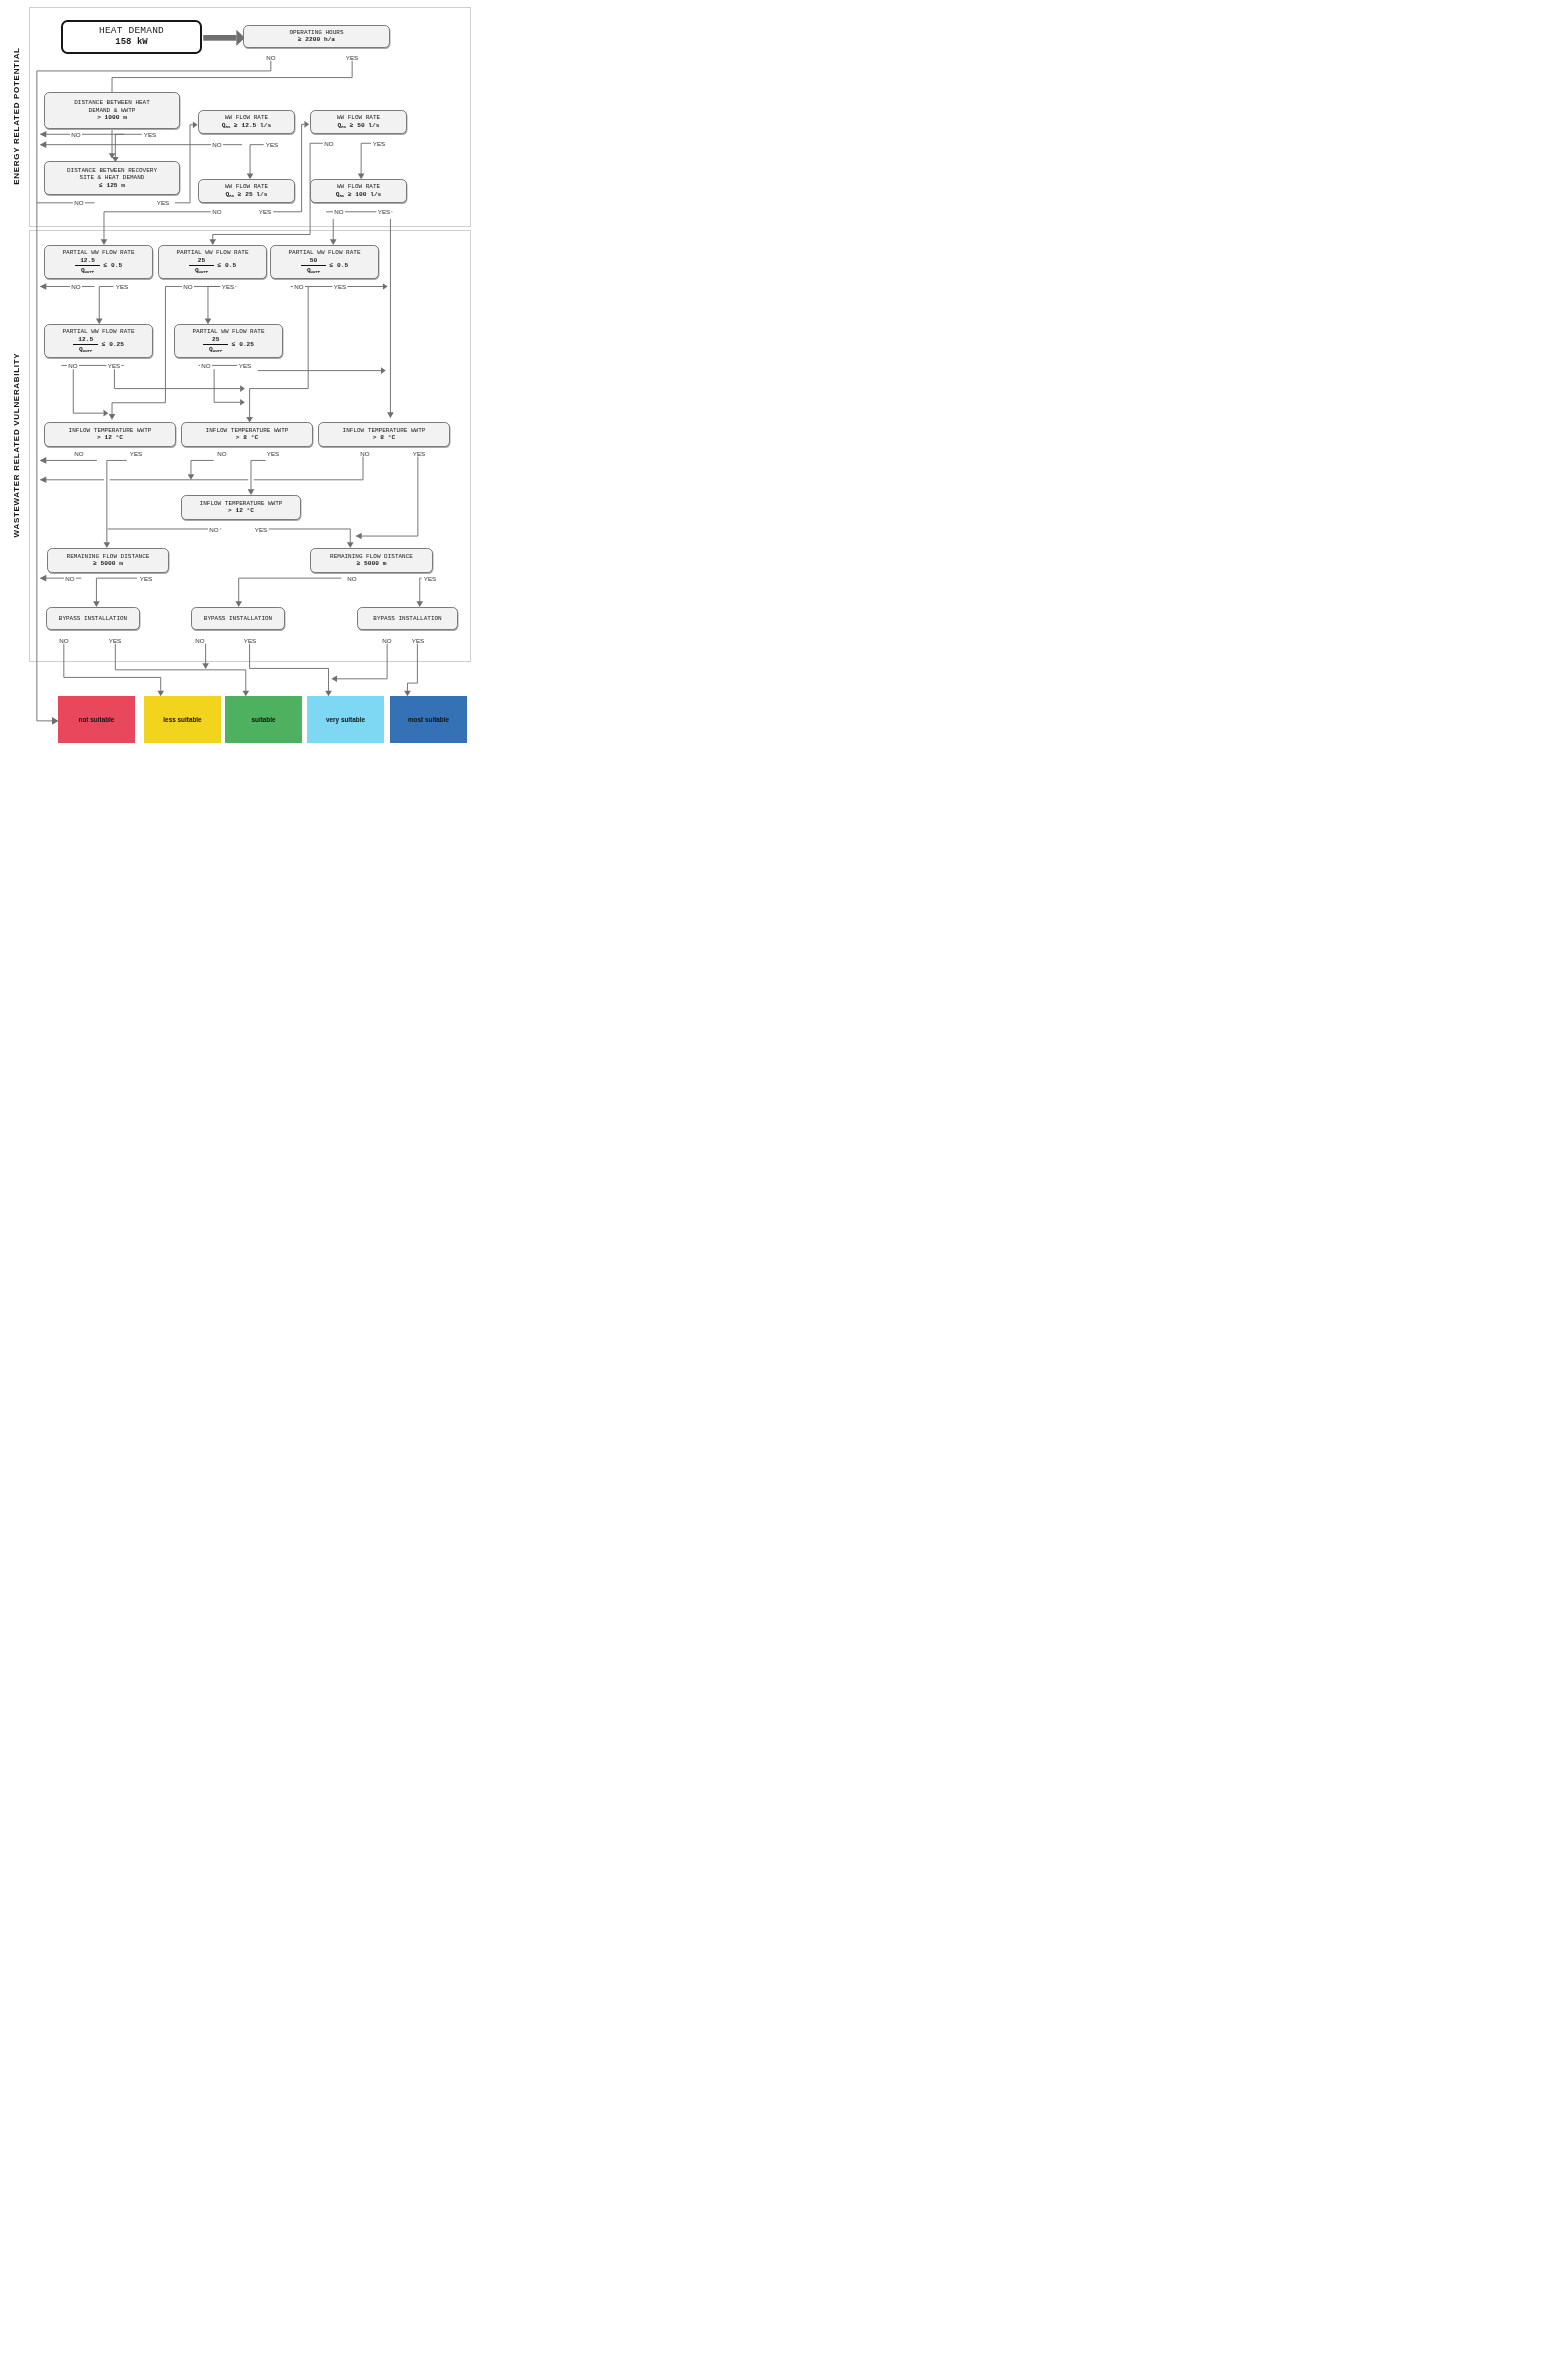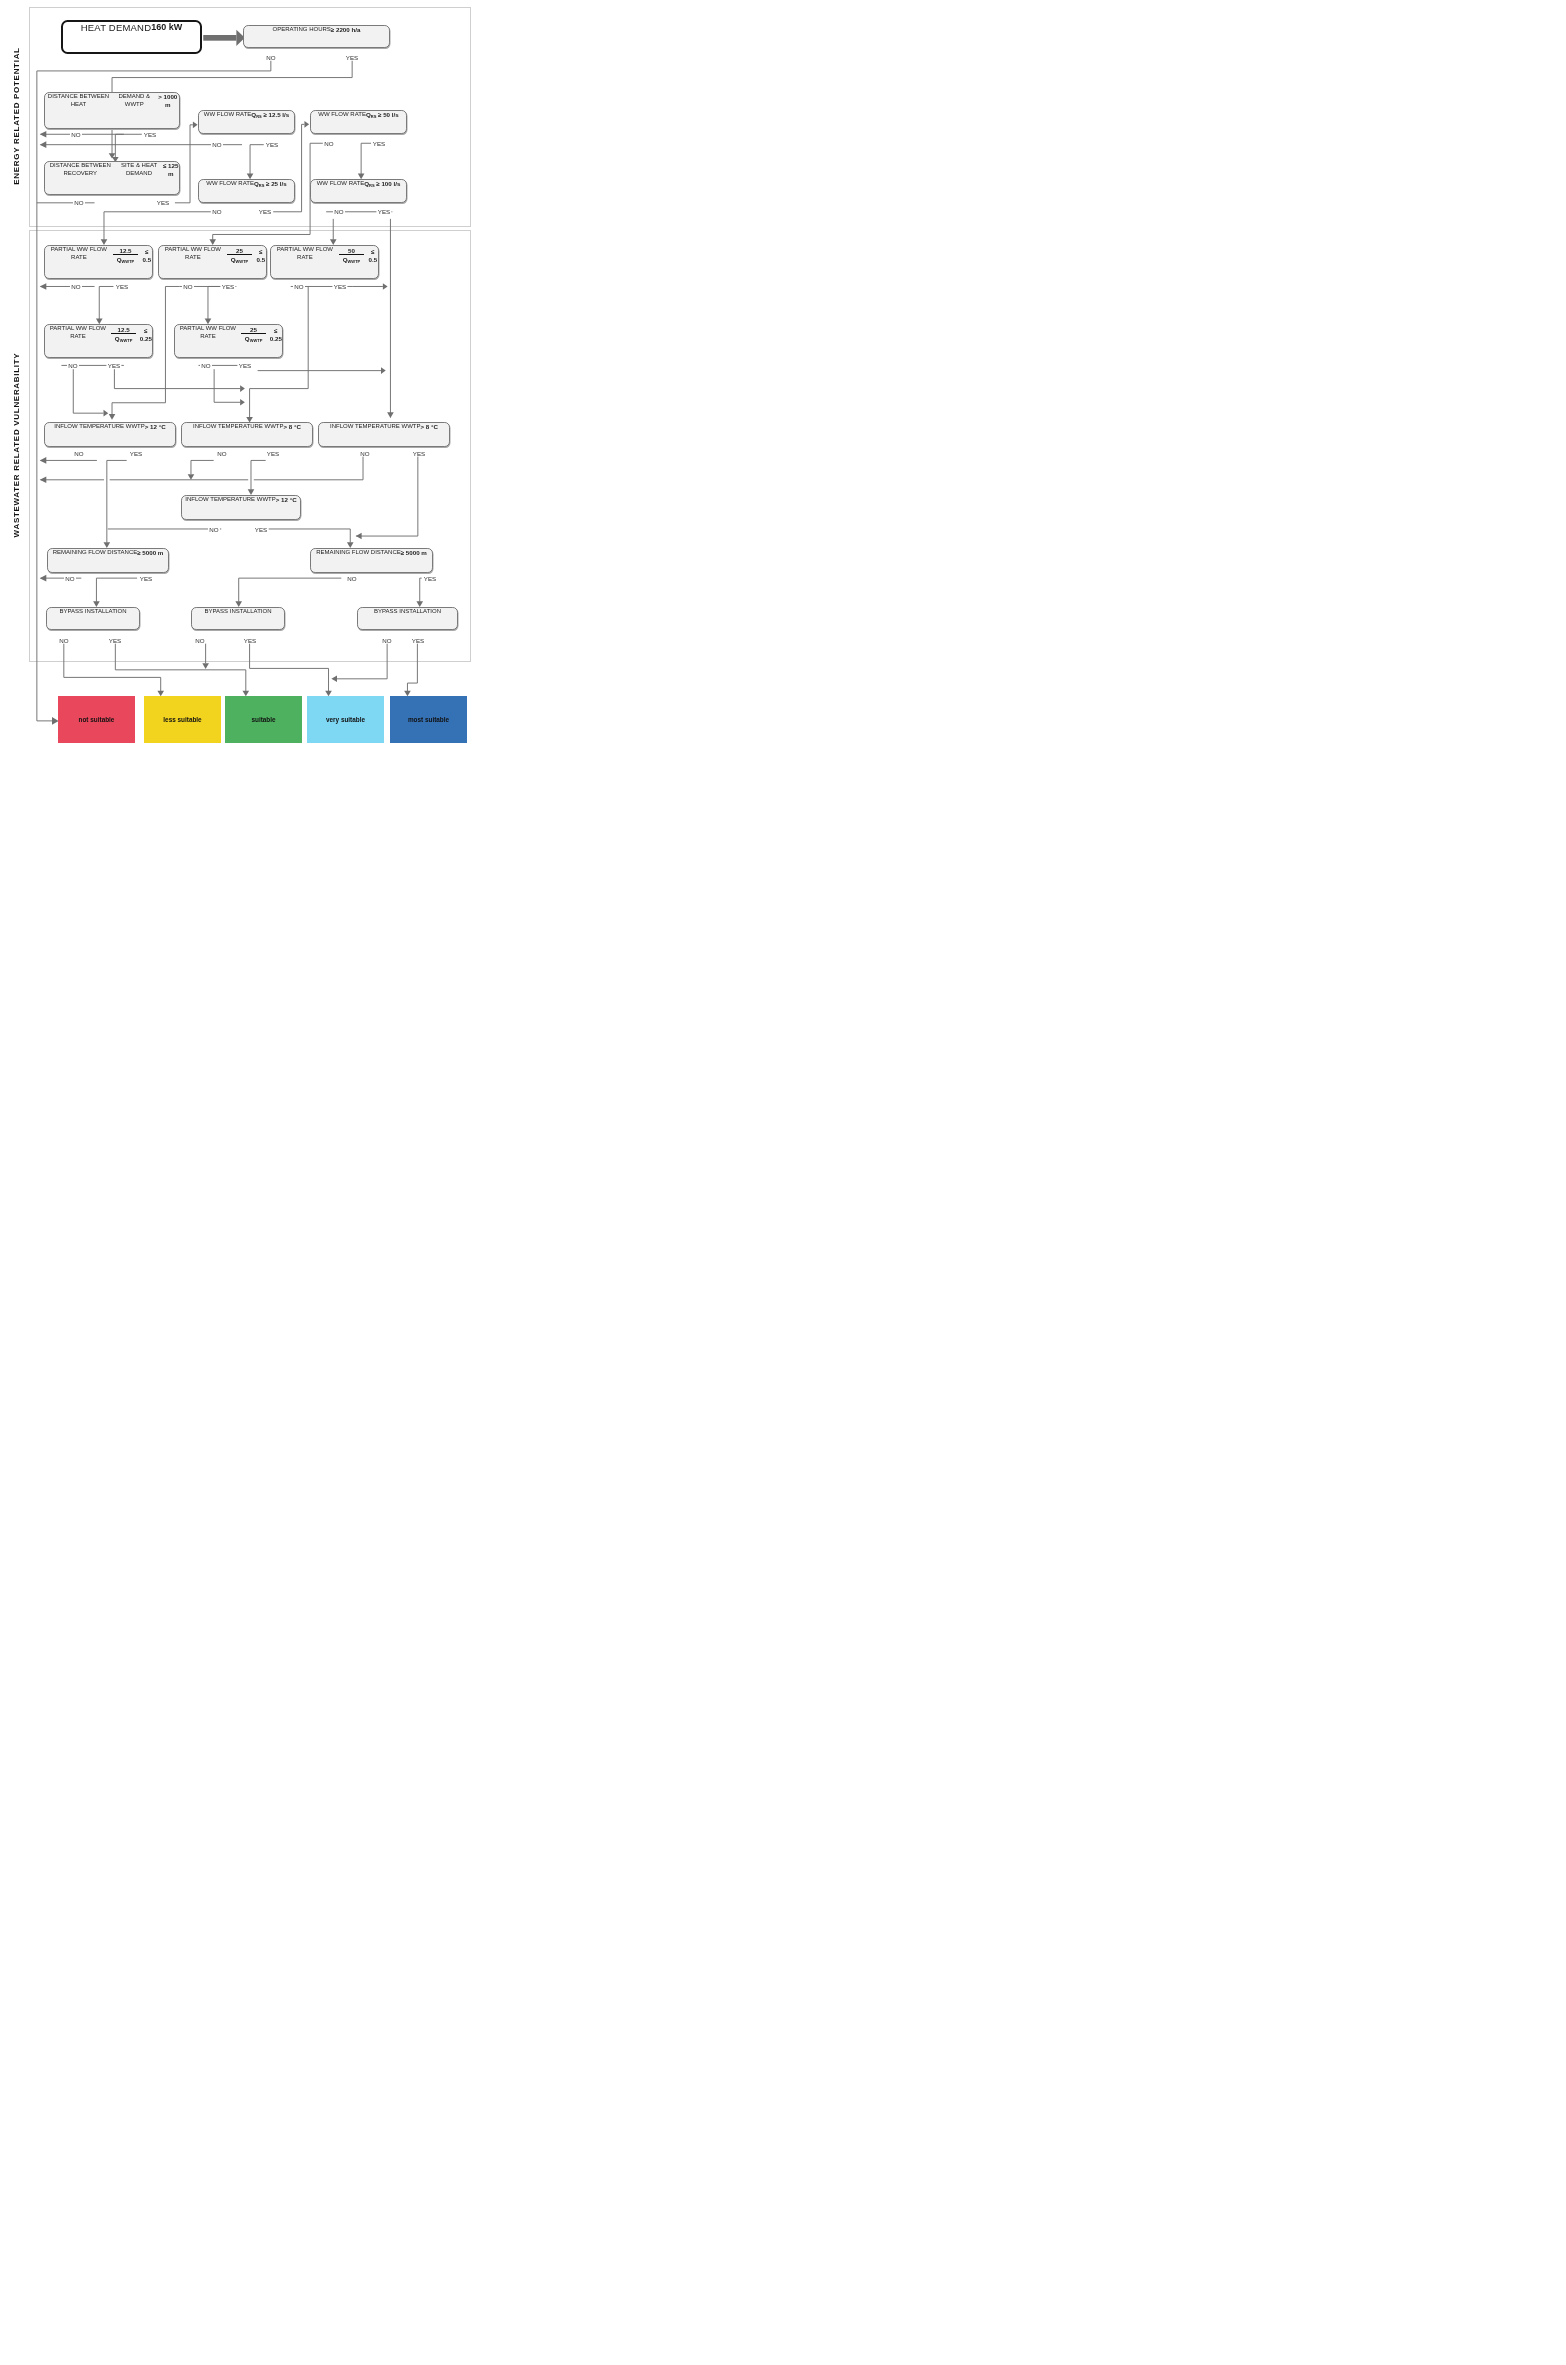--- a/index.html
+++ b/index.html
@@ -3,22 +3,22 @@
 <meta charset="utf-8">
 <style>
   html,body{margin:0;padding:0;background:#fff;}
   #canvas{position:relative;width:476px;height:754px;background:#fff;
     font-family:"Liberation Sans","DejaVu Sans",sans-serif;overflow:hidden;}
   .frame{position:absolute;border:0.7px solid #cfcfcf;background:transparent;}
   .sec-label{position:absolute;font-weight:bold;font-size:8px;letter-spacing:0.7px;color:#111;
     transform:translate(-50%,-50%) rotate(-90deg);white-space:nowrap;}
   svg.wires{position:absolute;left:0;top:0;}
   .node{position:absolute;background:#f2f2f2;border:0.9px solid #7a7a7a;border-radius:5.2px;
-    box-shadow:0.5px 0.9px 0 #a9a9a9;display:flex;flex-direction:row;align-items:flex-start;
-    justify-content:center;text-align:center;color:#1c1c1c;line-height:1.25;}
+    box-shadow:0.5px 0.9px 0 #a9a9a9;display:flex;flex-direction:column;align-items:center;
+    justify-content:center;text-align:center;color:#1c1c1c;line-height:1.25;font-family:Liberation Mono, monospace;}
   .node .t{font-size:6px;}
   .node .c{font-size:6.2px;font-weight:bold;}
   .start{background:#fff;border:2.4px solid #161616;border-radius:6.6px;box-shadow:none;}
   .start .s1{font-size:9.5px;letter-spacing:0.2px;}
   .start .s2{font-size:9px;font-weight:bold;}
   sub.s{font-size:4px;font-weight:bold;vertical-align:-1.4px;letter-spacing:0;}
   .frac-row{display:flex;align-items:center;justify-content:center;margin-top:0.5px;}
   .frac{display:flex;flex-direction:column;align-items:center;font-weight:bold;font-size:6.2px;line-height:1.15;}
   .frac .bar{width:25.5px;border-top:0.9px solid #111;margin:0.5px 0;}
   .cmp{font-weight:bold;font-size:6.2px;margin-left:3.3px;}
@@ -186,21 +186,21 @@
       <polygon points="810,598 810,612 820,605"></polygon>
       <polygon points="806,776 806,790 816,783"></polygon>
 
       <polygon points="765,1126 765,1140 753,1133"></polygon>
       <polygon points="713,1428 713,1442 701,1435"></polygon>
     </g>
   </svg>
 
   <div class="node start" style="left:61px;top:20px;width:137px;height:30px;">
     <span class="s1">HEAT DEMAND</span>
-    <span class="s2">160 kW</span>
+    <span class="s2">158 kW</span>
   </div>
 
   <div class="node" style="left:243px;top:25px;width:145px;height:21px;">
     <span class="t">OPERATING HOURS</span>
     <span class="c">≥ 2200 h/a</span>
   </div>
 
   <div class="node" style="left:44px;top:92px;width:134px;height:35px;">
     <span class="t">DISTANCE BETWEEN HEAT</span>
     <span class="t">DEMAND &amp; WWTP</span>

